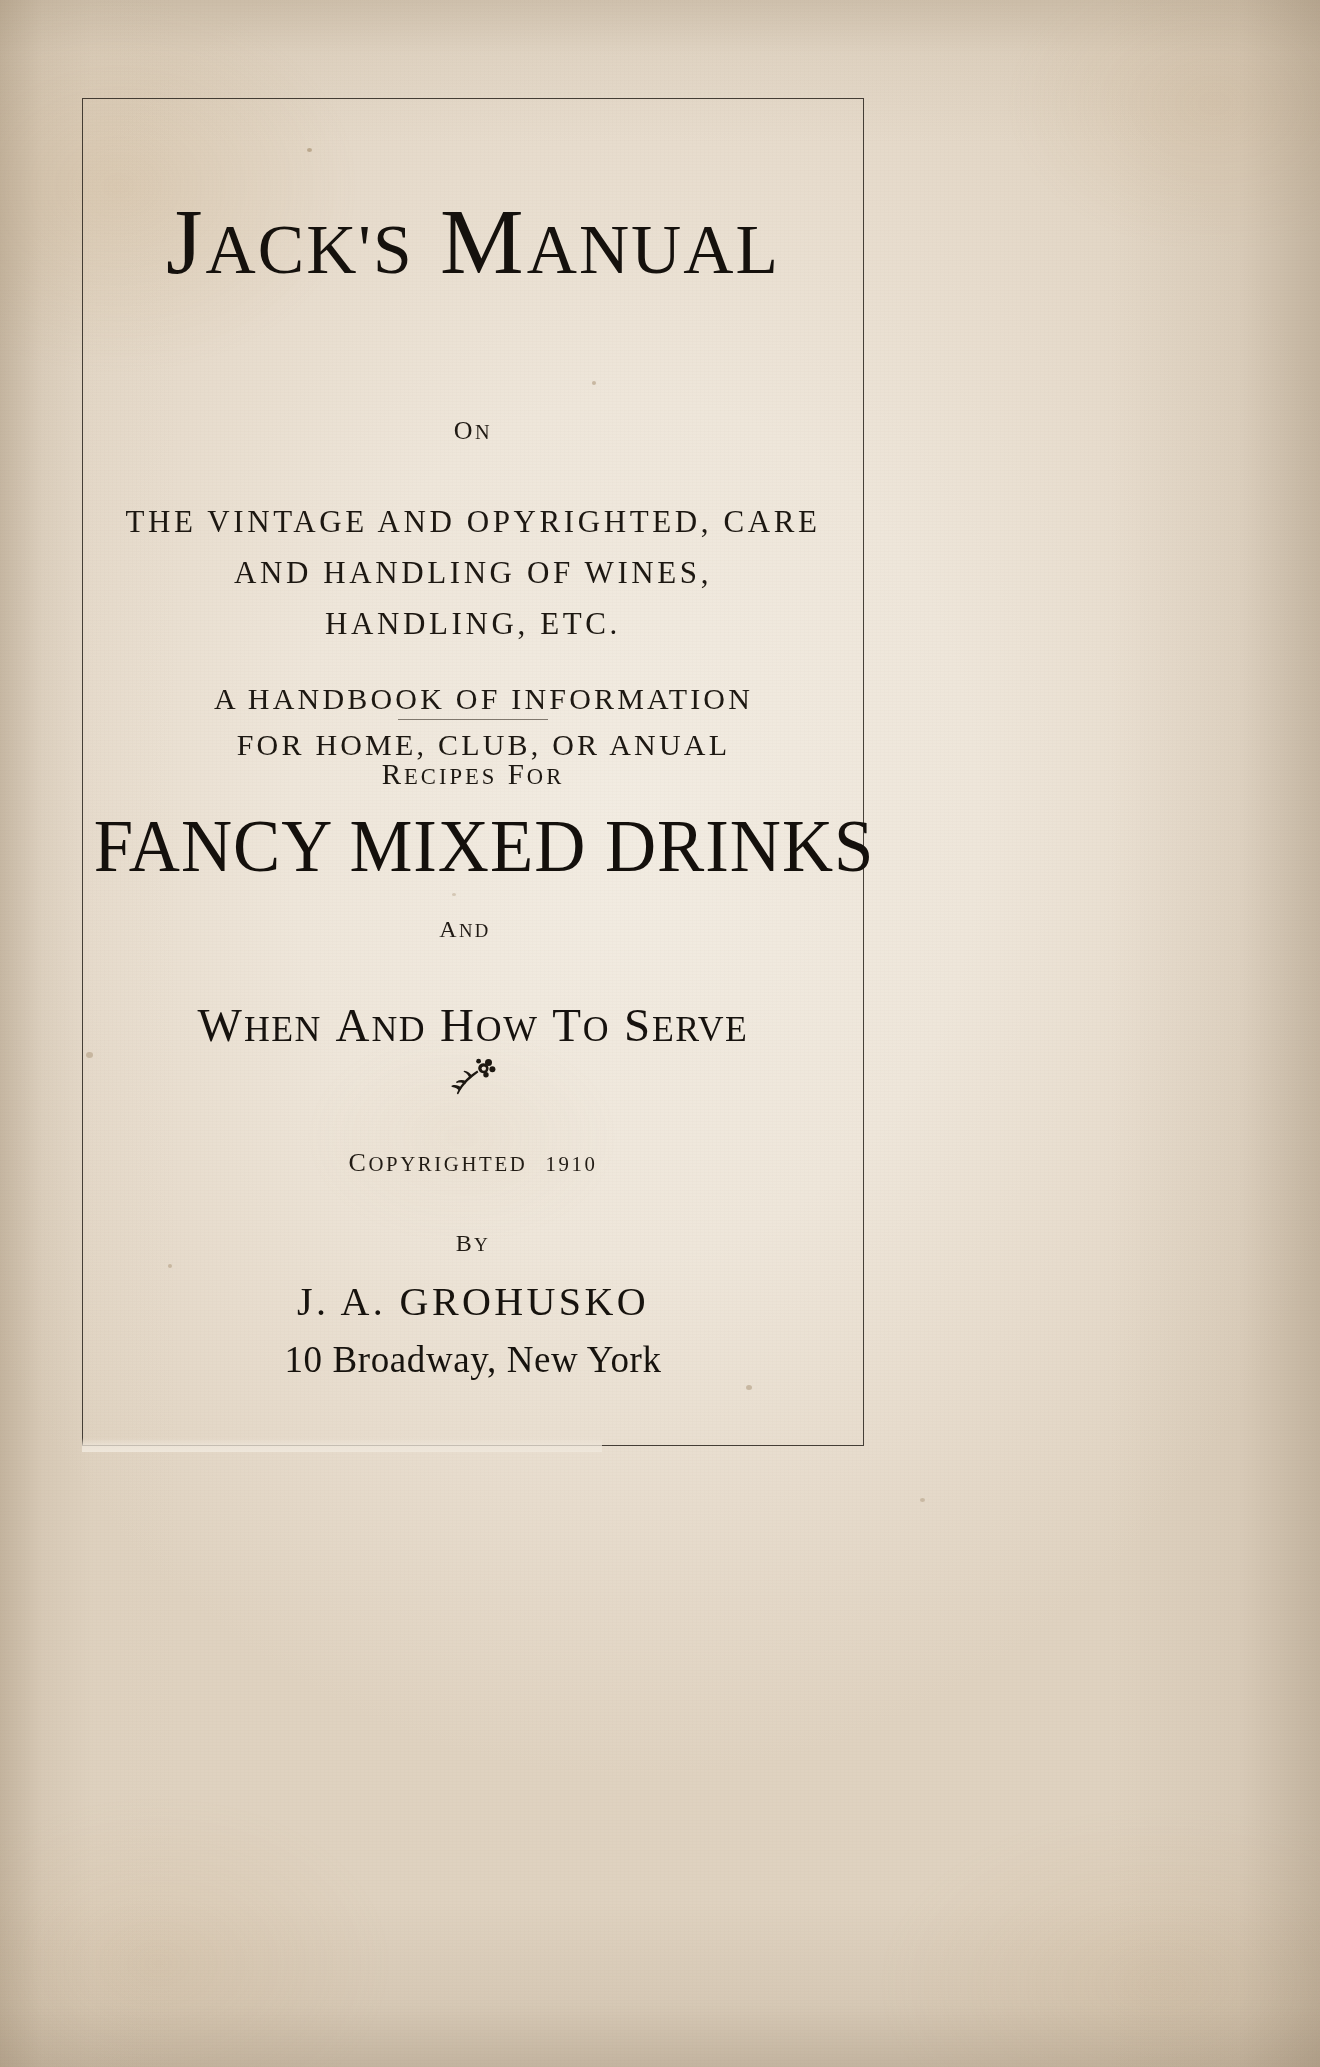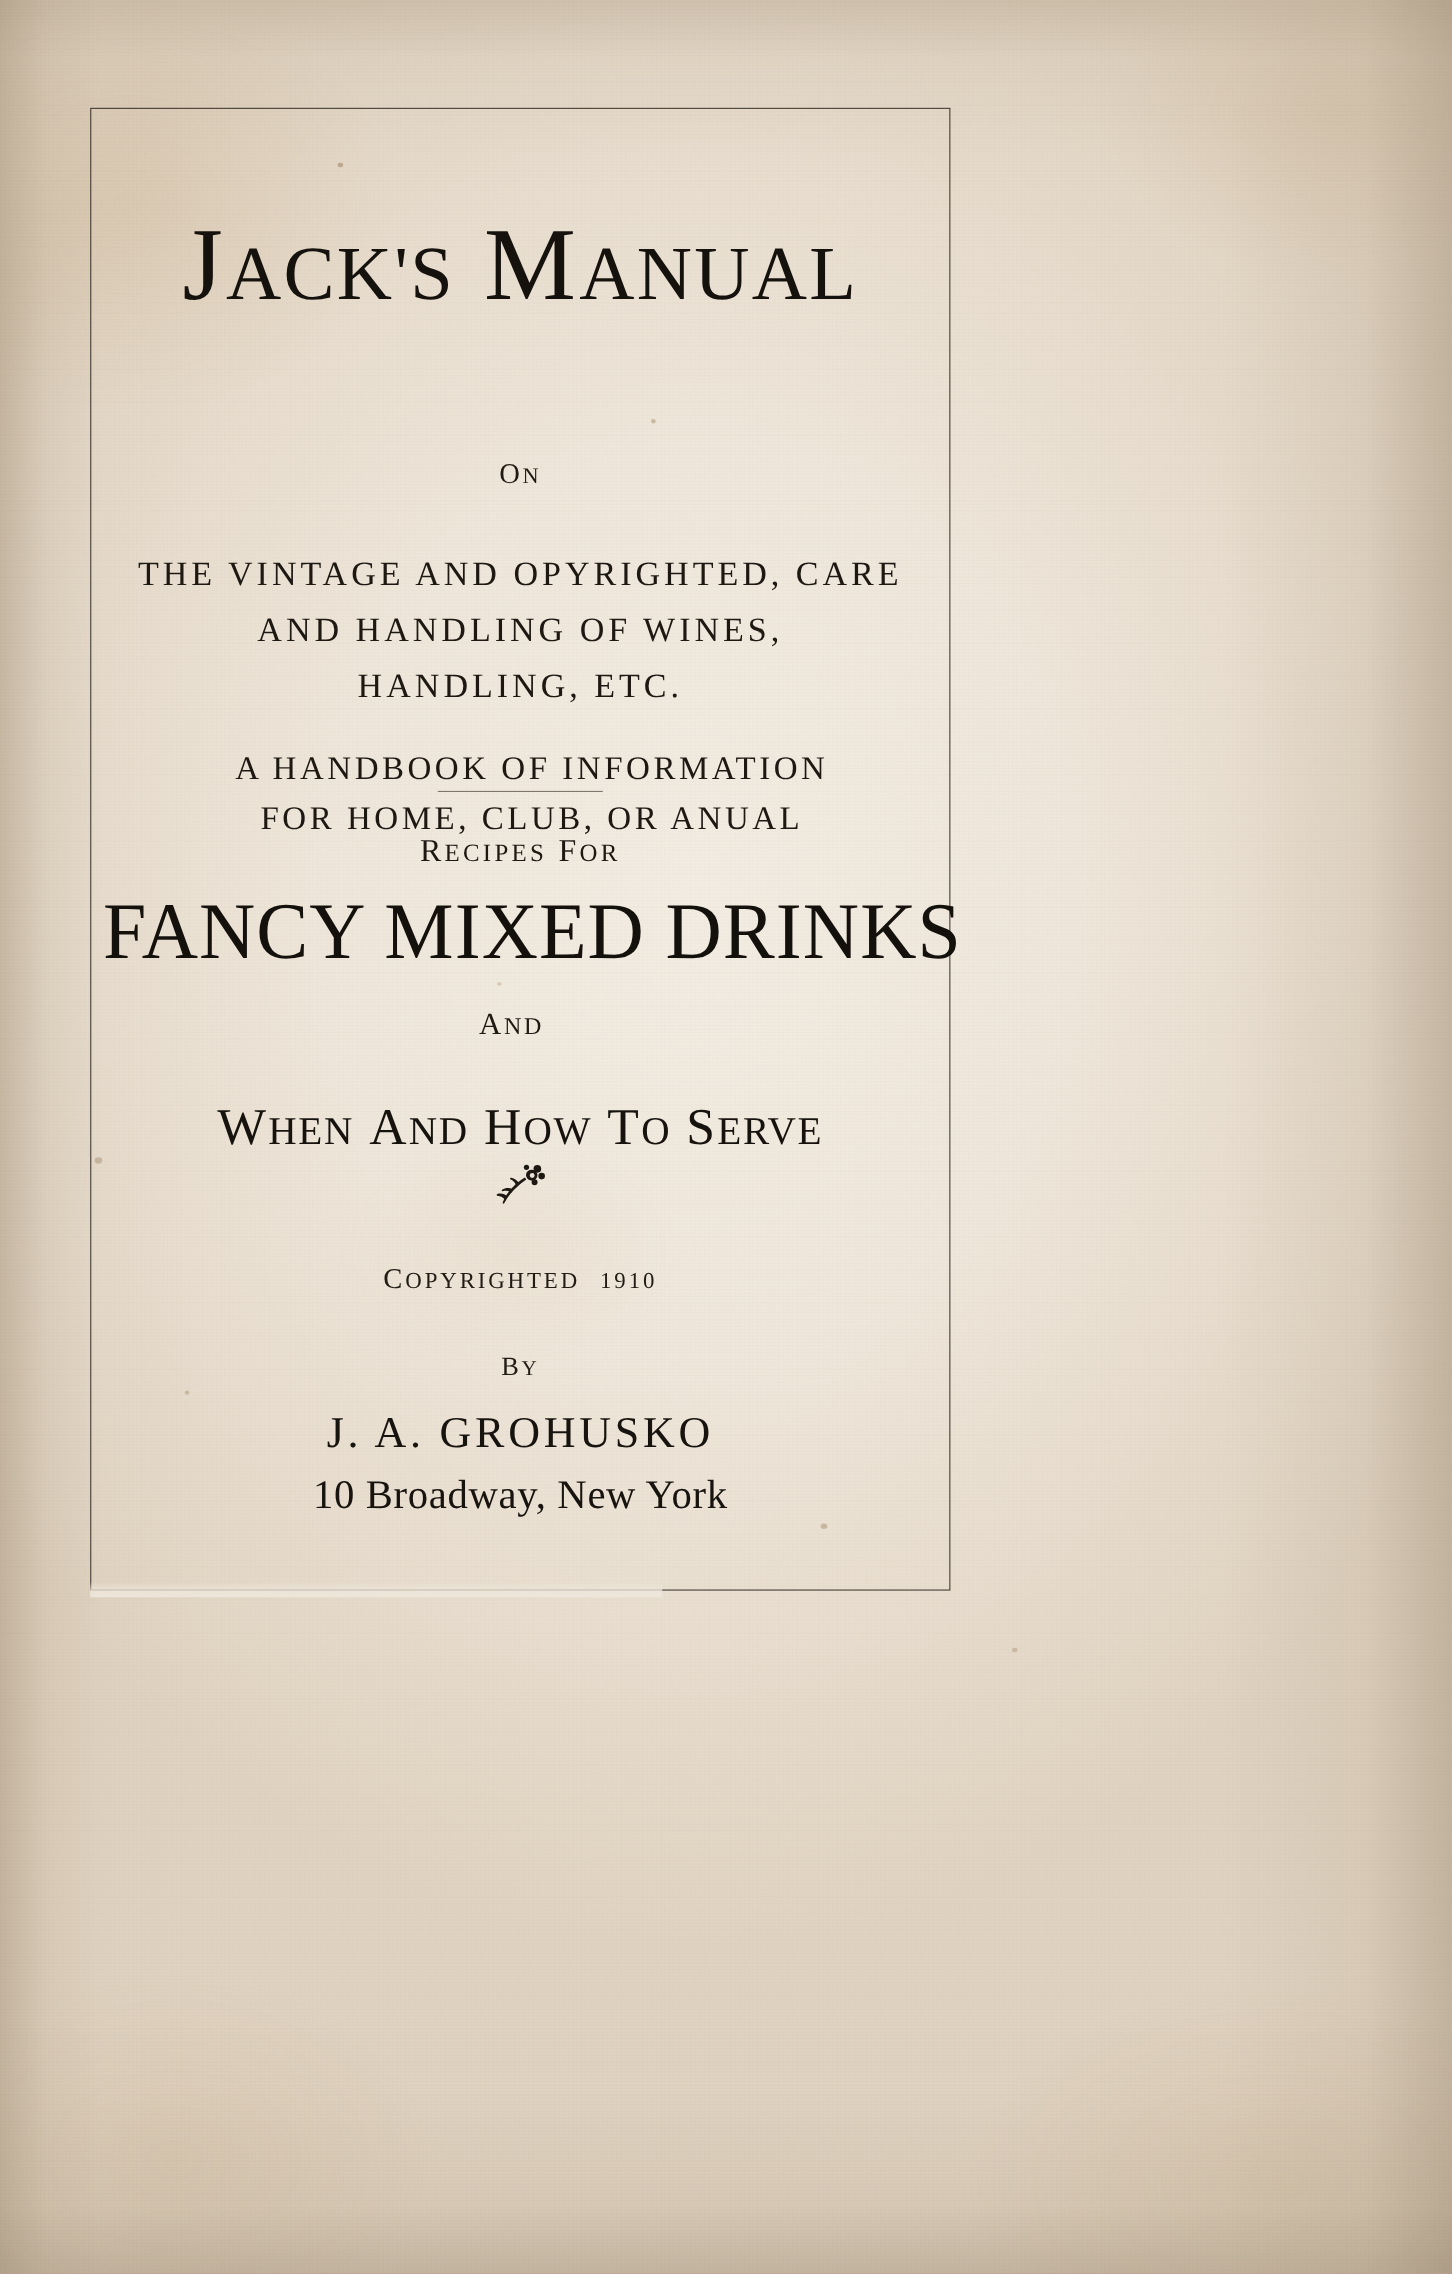--- a/index.html
+++ b/index.html
@@ -6,21 +6,21 @@
     margin: 0;
     padding: 0;
     background: #7a7a78;
   }
 
   #page {
     position: relative;
     width: 1320px;
     height: 2067px;
     overflow: hidden;
-    background: #fca5a5;
+    background: #c2410c;
     font-family: "Liberation Serif", "DejaVu Serif", serif;
     color: #1b1713;
   }
 
   
   .paper-base {
     position: absolute;
     inset: 0;
     background:
       radial-gradient(ellipse 58% 46% at 48% 40%, #f2ece2 0%, #eee6da 45%, #e7dccd 72%, #dfd2c0 100%);
@@ -171,21 +171,21 @@
     line-height: 1;
     color: #14100c;
     transform: scaleX(0.97);
   }
 
   
   .and {
     position: absolute;
     left: 0; right: 16px;
     top: 818px;
-    font-size: 28px;
+    font-size: 24px;
     letter-spacing: 2.4px;
     color: #201a14;
   }
   .and .sm { font-size: 0.78em; }
 
   
   .serve {
     position: absolute;
     left: 0; right: 0;
     top: 872px;

